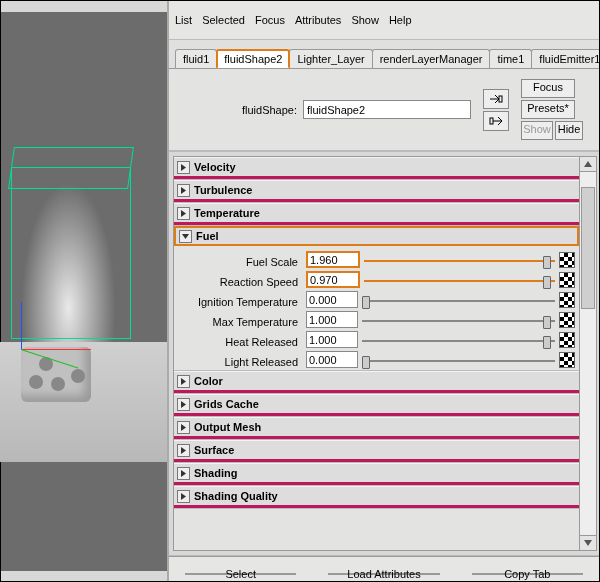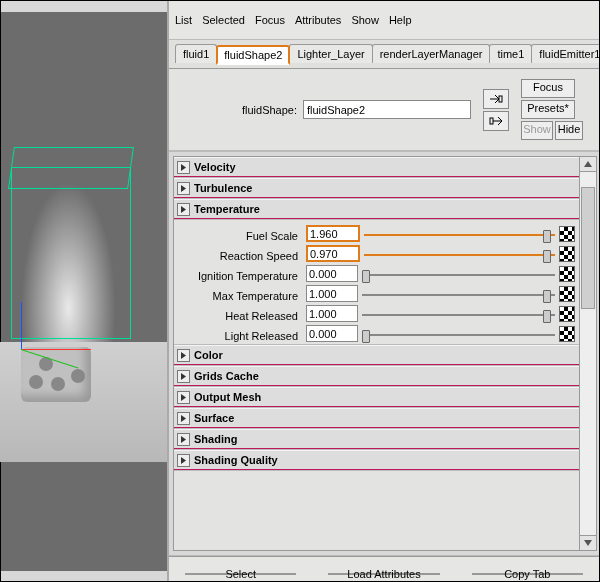--- a/index.html
+++ b/index.html
@@ -12,36 +12,36 @@
 #vp-img .glow{position:absolute;left:80px;top:40px;width:95px;height:180px;background:radial-gradient(ellipse at 50% 70%,rgba(255,255,255,.85),rgba(255,255,255,0) 70%)}
 #vp-img .wire{position:absolute;border:1px solid;background:transparent}
 #vp-img .wire.box{left:70px;top:25px;width:118px;height:170px;border-color:#00dd99}
 #vp-img .wire.top{left:70px;top:5px;width:118px;height:40px;border-color:#00dd99;transform:skewX(-8deg)}
 #vp-img .axis-x{position:absolute;left:80px;top:207px;width:70px;height:1px;background:#ff3030}
 #vp-img .axis-y{position:absolute;left:80px;top:160px;width:1px;height:48px;background:#2050ff}
 #vp-img .axis-z{position:absolute;left:80px;top:207px;width:60px;height:1px;background:#20c020;transform:rotate(18deg);transform-origin:left}
 #right{position:absolute;left:166px;top:0;right:0;bottom:0;border-left:2px solid #aaa;background:#d8d8d8;display:flex;flex-direction:column}
 #menubar{height:22px;line-height:22px;padding:8px 6px;border-bottom:1px solid #bbb;background:#e6e6e4;display:flex;gap:10px}
 #menubar span{cursor:default}
-#tabs{height:24px;padding:4px 6px 0;display:flex;gap:0;border-bottom:1px solid #999;background:#e0e0de;align-items:flex-start;white-space:nowrap;overflow:hidden}
+#tabs{height:24px;padding:4px 6px 0;display:flex;gap:0;border-bottom:1px solid #999;background:#e0e0de;align-items:flex-end;white-space:nowrap;overflow:hidden}
 .tab{padding:3px 7px;border:1px solid #999;border-bottom:none;background:#e8e8e6;margin-right:-1px;border-radius:3px 3px 0 0;font-size:11px}
 .tab.active{background:#fff;border:2px solid #e07b1a;border-bottom:2px solid #fff;position:relative;top:1px;padding:2px 6px}
 #namebar{padding:10px 8px;display:flex;align-items:center;gap:6px;border-bottom:1px solid #bbb;background:#e3e3e1}
 #namebar .lbl{width:90px;text-align:right;margin-left:30px}
 #namebar input{flex:1 1 140px;height:17px;border:1px solid #888;background:#fff;font-family:inherit;font-size:11px;padding:0 3px;max-width:160px}
 .sidecol{display:flex;flex-direction:column;gap:2px;margin-left:6px}
 .iconbtn{width:24px;height:18px;border:1px solid #888;background:#eee;display:flex;align-items:center;justify-content:center}
 .iconbtn svg{width:14px;height:12px}
 .minibtn{width:52px;height:17px;border:1px solid #888;background:#eee;font-size:11px;text-align:center;line-height:15px}
 .minibtn.dis{color:#999}
 .minirow{display:flex;gap:2px}
 #scroll{flex:1;overflow:hidden;position:relative;border-top:1px solid #bbb;border-bottom:1px solid #bbb}
 #panel{position:absolute;left:4px;top:4px;right:20px;bottom:4px;border:1px solid #999;border-right:none;background:#e3e3e1;overflow:hidden}
 .section{border-bottom:1px solid #bbb}
-.sec-head{display:flex;align-items:center;gap:4px;height:18px;padding:0 3px;background:#ddd;border-top:1px solid #f4f4f4;border-bottom:1px solid #be185d}
+.sec-head{display:flex;align-items:center;gap:4px;height:18px;padding:0 3px;background:#ddd;border-top:1px solid #f4f4f4;border-bottom:3px solid #be185d}
 .sec-head.hl{border:2px solid #e07b1a;height:16px}
 .sec-arrow{width:11px;height:11px;border:1px solid #777;background:#eee;display:flex;align-items:center;justify-content:center}
 .sec-arrow svg{width:7px;height:7px}
 .sec-title{font-weight:bold}
 .sec-body{padding:2px 4px}
 .row{display:flex;align-items:flex-end;height:20px;gap:4px}
 .row .lbl{width:120px;text-align:right;padding-right:4px}
 .row input.val{width:46px;height:15px;border:1px solid #888;background:#fff;font-family:inherit;font-size:11px;padding:0 2px}
 .row.hl input.val{border:2px solid #e07b1a;height:13px}
 .slider{flex:1;height:14px;position:relative}
@@ -151,20 +151,28 @@
               <span class="sec-arrow">
                 <svg viewBox="0 0 7 7">
                   <path d="M1 0l5 3.5L1 7z" fill="#333"></path>
                 </svg>
               </span>
               <span class="sec-title">Temperature</span>
             </div>
           </div>
 
         <div class="section">
+          <div class="sec-head hl">
+              <span class="sec-arrow">
+                <svg viewBox="0 0 7 7">
+                  <path d="M0 1l3.5 5L7 1z" fill="#333"></path>
+                </svg>
+              </span>
+              <span class="sec-title">Fuel</span>
+            </div>
           <div class="sec-body">
             <div class="row hl">
                 <span class="lbl">Fuel Scale</span>
                 <input class="val" value="1.960" style="">
                 <div class="slider hl">
                   <div class="track"></div>
                   <div class="thumb" style="left:calc(96% - 4px)"></div>
                 </div>
                 <div class="checker"></div>
               </div>

